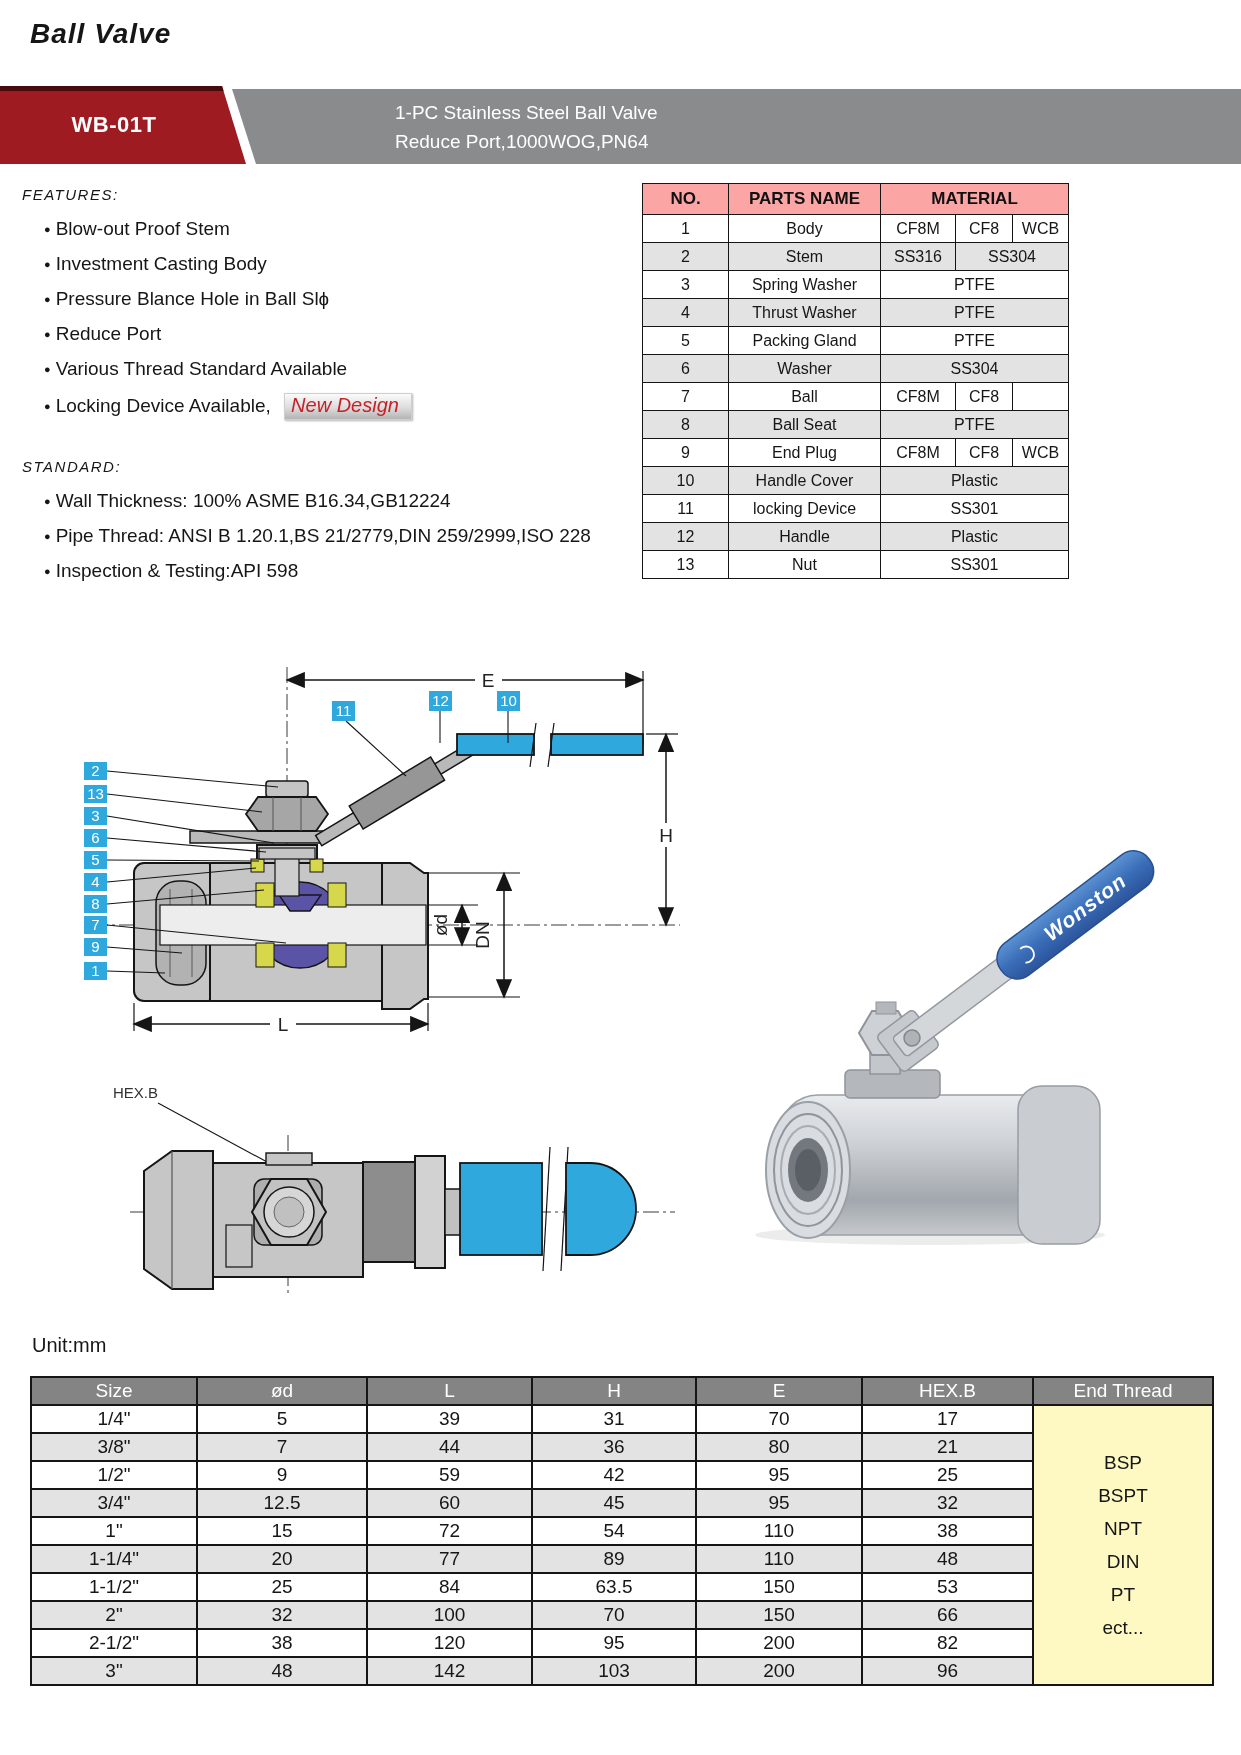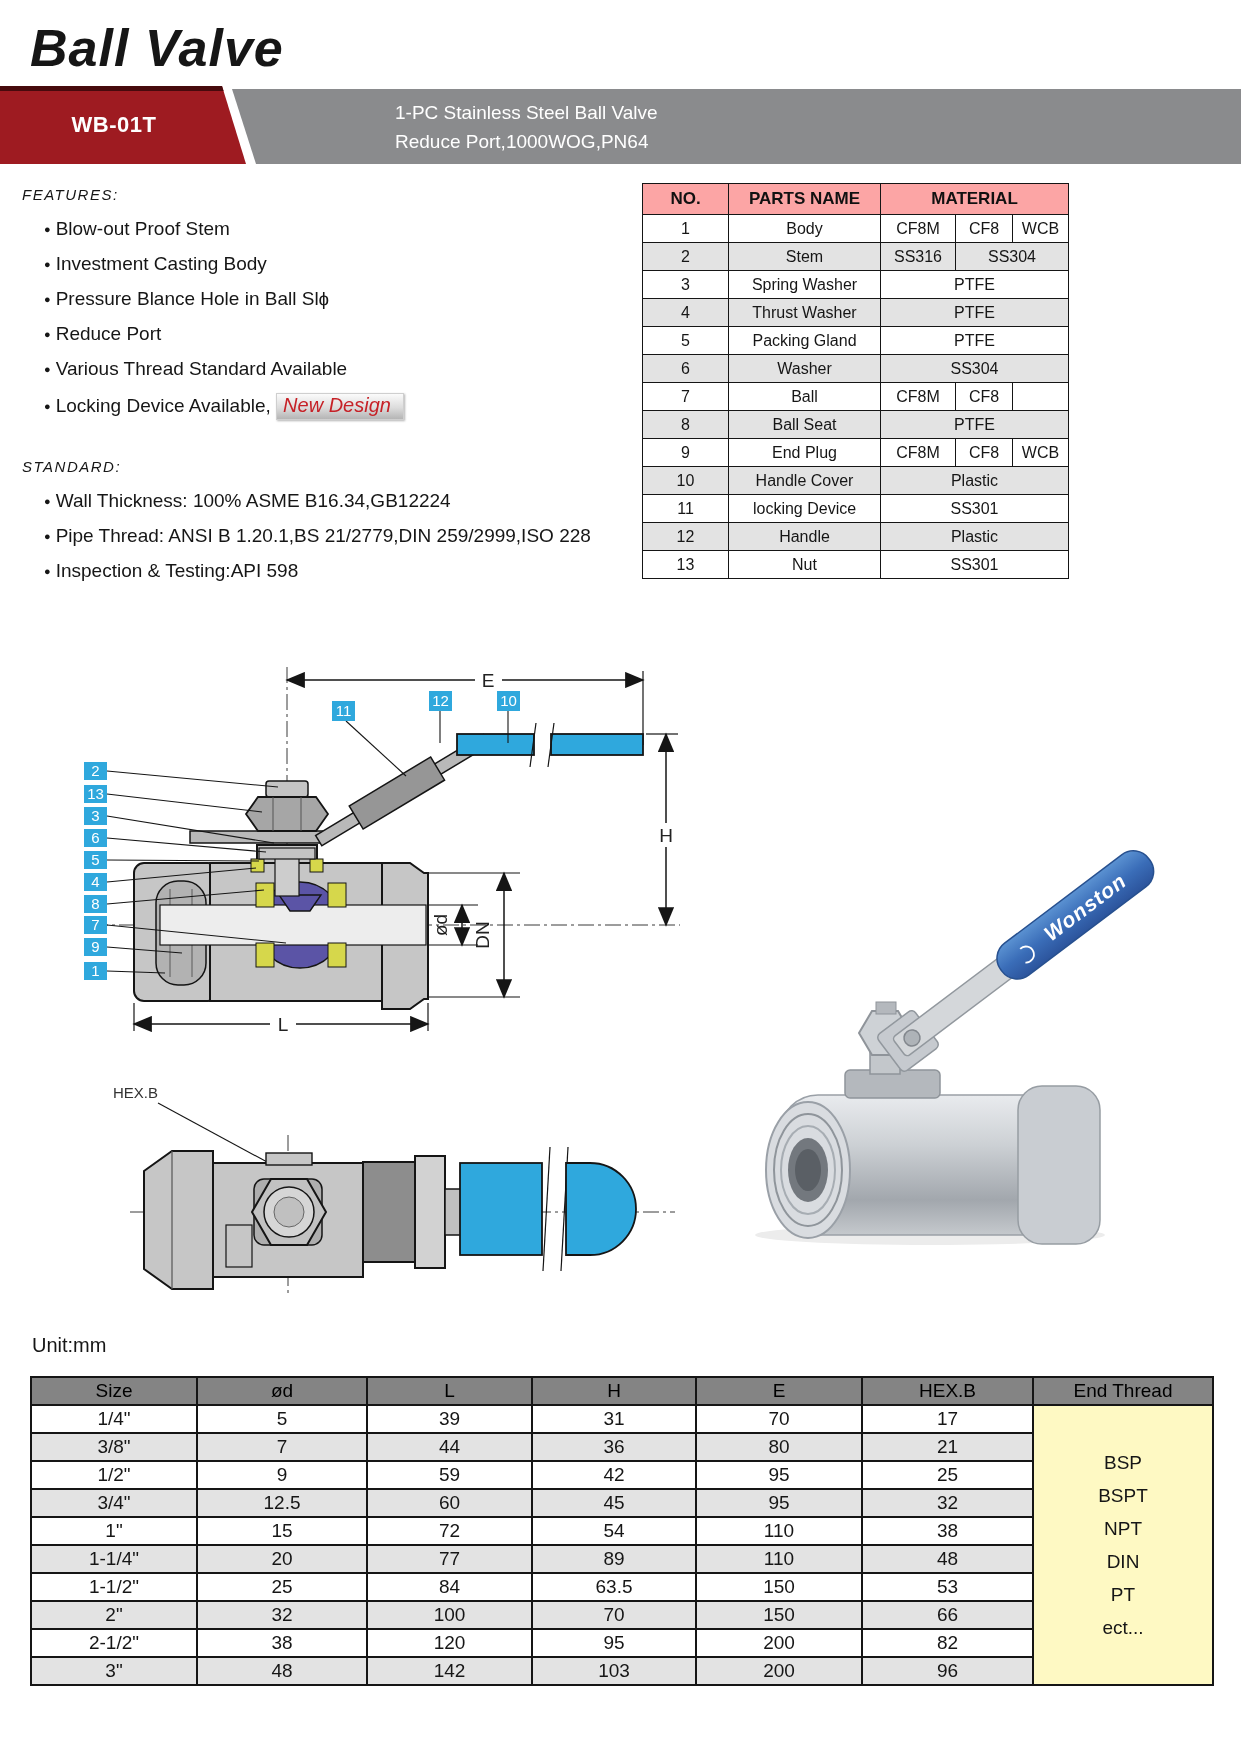--- a/index.html
+++ b/index.html
@@ -1,20 +1,20 @@
 <!DOCTYPE html>
 <html><head>
 <meta charset="utf-8">
 <style>
   html,body{margin:0;padding:0;background:#fff}
   .page{position:relative;width:1241px;height:1755px;background:#fff;overflow:hidden;
         font-family:"Liberation Sans","DejaVu Sans",sans-serif;color:#161616}
 
   
-  .title{position:absolute;left:30px;top:18px;font-size:52px;font-style:italic;font-weight:bold;letter-spacing:1px}
+  .title{position:absolute;left:30px;top:18px;font-size:28px;font-style:italic;font-weight:bold;letter-spacing:1px}
   .banner{position:absolute;left:0;top:86px;width:1241px;height:78px}
   .banner-gray{position:absolute;left:0;top:3px;right:0;height:75px;background:#8a8b8d;
                clip-path:polygon(232px 0,1241px 0,1241px 75px,256px 75px)}
   .banner-red{position:absolute;left:0;top:0;width:262px;height:78px;background:#9e1b21;
               clip-path:polygon(0 0,222px 0,246px 78px,0 78px)}
   .banner-red::before{content:"";position:absolute;left:0;top:0;width:100%;height:5px;background:#470a0d}
   .banner-model{position:absolute;left:0;top:0;width:228px;height:78px;display:flex;align-items:center;justify-content:center;
                 color:#fff;font-size:22px;font-weight:bold;letter-spacing:.5px}
   .banner-sub{position:absolute;left:395px;top:9px;color:#fff;font-size:19px;line-height:29px}
 
@@ -22,32 +22,32 @@
   .section{position:absolute;left:22px;width:625px}
   .features{top:186px}
   .standard{top:458px}
   .sec-heading{font-size:15px;font-style:italic;letter-spacing:1.5px}
   .sec-list{list-style:none;margin:15px 0 0 22px;padding:0}
   .sec-list li{font-size:19px;margin-bottom:13px;white-space:nowrap}
   .sec-list li::before{content:"●";font-size:11px;vertical-align:2px;margin-right:5px}
   .highlight{display:inline-block;font-style:italic;color:#c62127;font-size:20px;
              background:linear-gradient(180deg,#fbfbfb 0%,#dcdcdc 55%,#b5b5b5 100%);
              border:1px solid #cfcfcf;box-shadow:1px 1px 2px rgba(0,0,0,.3);
-             padding:0 12px 2px 6px;}
+             padding:0 12px 2px 6px;margin-left:8px}
 
   
   .parts-table{position:absolute;left:642px;top:183px;border-collapse:collapse;table-layout:fixed}
   .parts-table th,.parts-table td{border:1.8px solid #151515;text-align:center;padding:0;height:27px;font-size:16px;overflow:hidden}
   .parts-table th{background:#fca5a5;font-size:17px;height:30px;color:#111}
   .parts-table tr.alt td{background:#e3e3e3}
 
   
   .dim-table{position:absolute;left:30px;top:1376px;border-collapse:collapse;table-layout:fixed;width:1182px}
   .dim-table th,.dim-table td{border:2px solid #151515;text-align:center;height:26px;font-size:19px;padding:0;font-weight:normal}
-  .dim-table th{background:#848484;color:#000000}
+  .dim-table th{background:#848484;color:#ffffff}
   .dim-table tr.alt td{background:#e3e3e3}
   .dim-table td.end-thread-cell{background:#fef9c3;vertical-align:middle}
   .end-thread-cell div{line-height:33px}
 
   .unit{position:absolute;left:32px;top:1334px;font-size:20px}
 
   
   .diagram{position:absolute;left:30px;top:595px}
   .photo{position:absolute;left:650px;top:780px}
   .ol{fill:#c6c6c6;stroke:#151515;stroke-width:2}

